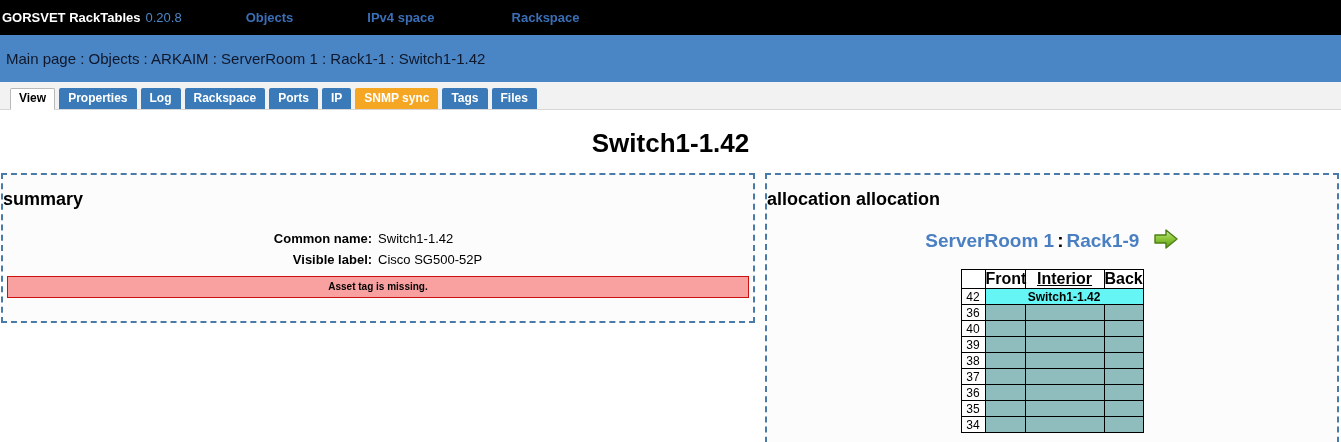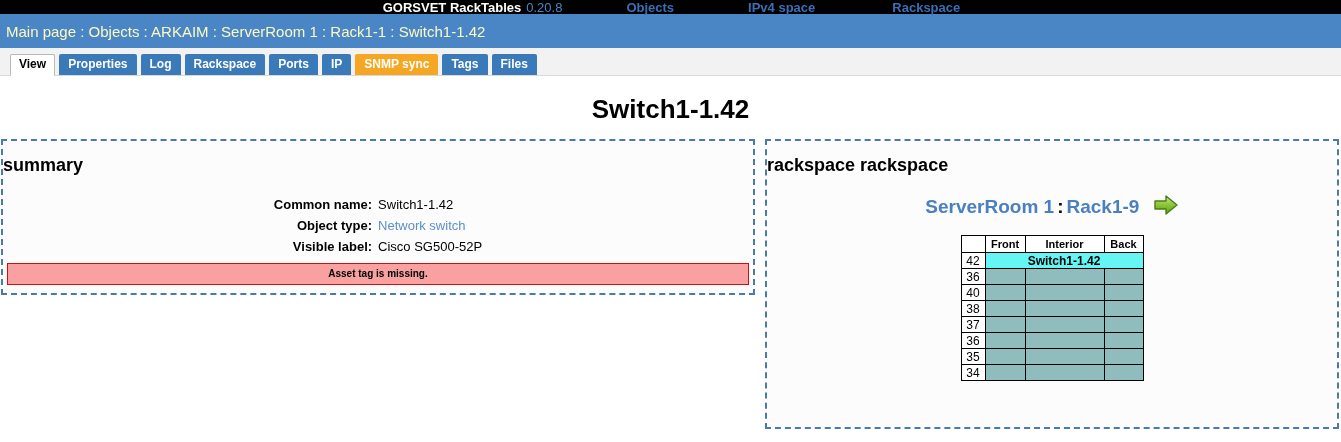--- a/index.html
+++ b/index.html
@@ -12,27 +12,26 @@
     background: #ffffff;
     font-family: "Liberation Sans", sans-serif;
     font-size: 13px;
     color: #000000;
     overflow: hidden;
     position: relative;
   }
 
   
   .topbar {
-    height: 14px;
+    height: 35px;
     background: #000000;
     display: flex;
     align-items: center;
     padding: 0 0 0 2px;
     box-sizing: border-box;
-    justify-content: center;
   }
   .brand {
     color: #ffffff;
     font-weight: bold;
     font-size: 13px;
     white-space: nowrap;
   }
   .brand-version {
     color: #4a86c8;
     font-weight: normal;
@@ -49,23 +48,23 @@
     font-weight: bold;
     font-size: 13px;
     text-decoration: none;
     white-space: nowrap;
   }
   .topnav a:nth-child(1) { margin-right: 74px; }
   .topnav a:nth-child(2) { margin-right: 77px; }
 
   
   .breadcrumb {
-    height: 34px;
+    height: 47px;
     background: #4a86c5;
-    color: #fef9c3;
+    color: #0f172a;
     display: flex;
     align-items: center;
     padding-left: 6px;
     font-size: 15px;
     box-sizing: border-box;
   }
 
   
   .tabstrip {
     height: 28px;
@@ -219,26 +218,26 @@
   .rack-table th, .rack-table td {
     border: 1px solid #000000;
     font-size: 12px;
     height: 15px;
     padding: 0;
     text-align: center;
   }
   .rack-table th {
     background: #ffffff;
     font-weight: bold;
-    font-size: 11px;
+    font-size: 16px;
     height: 16px;
   }
   .col-unit  { width: 23px; }
   .col-front { width: 39px; }
-  .col-inter { width: 78px; }
+  .col-inter { width: 78px; text-decoration: underline; }
   .col-back  { width: 38px; }
 
   .unit-num {
     background: #ffffff;
     font-weight: normal;
     font-size: 12px;
     color: #000000;
   }
   .cell-free {
     background: #8fbdbd;
@@ -286,39 +285,33 @@
   <div class="panel panel-left">
     <div class="panel-heading">summary</div>
 
     <table class="summary-table">
       <tbody>
         <tr>
           <td class="summary-key">Common name:</td>
           <td class="summary-val">Switch1-1.42</td>
         </tr>
         <tr>
-          <td class="summary-key">Object type:</td>
-          <td class="summary-val">
-            <a href="#">Network switch</a>
-          </td>
-        </tr>
-        <tr>
           <td class="summary-key">Visible label:</td>
           <td class="summary-val">Cisco SG500-52P</td>
         </tr>
       </tbody>
     </table>
 
     <div class="alert-row">
       <div class="alert-bar">Asset tag is missing.</div>
     </div>
   </div>
 
   <div class="panel panel-right">
-    <div class="panel-heading">rackspace rackspace</div>
+    <div class="panel-heading">allocation allocation</div>
 
     <div class="rack-link-row">
       <a href="#">ServerRoom 1</a><span class="rack-sep">:</span><a href="#">Rack1-9</a>
       <span class="arrow-icon">
         <svg width="26" height="22" viewBox="0 0 26 22" aria-hidden="true">
           <defs>
             <linearGradient id="grnA" x1="0" y1="0" x2="0" y2="1">
               <stop offset="0%" stop-color="#cbe89a"></stop>
               <stop offset="45%" stop-color="#8fc93c"></stop>
               <stop offset="100%" stop-color="#5e9e17"></stop>
@@ -350,20 +343,26 @@
             <td class="cell-free"></td>
             <td class="cell-free"></td>
           </tr>
           <tr>
             <td class="unit-num">40</td>
             <td class="cell-free"></td>
             <td class="cell-free"></td>
             <td class="cell-free"></td>
           </tr>
           <tr>
+            <td class="unit-num">39</td>
+            <td class="cell-free"></td>
+            <td class="cell-free"></td>
+            <td class="cell-free"></td>
+          </tr>
+          <tr>
             <td class="unit-num">38</td>
             <td class="cell-free"></td>
             <td class="cell-free"></td>
             <td class="cell-free"></td>
           </tr>
           <tr>
             <td class="unit-num">37</td>
             <td class="cell-free"></td>
             <td class="cell-free"></td>
             <td class="cell-free"></td>

